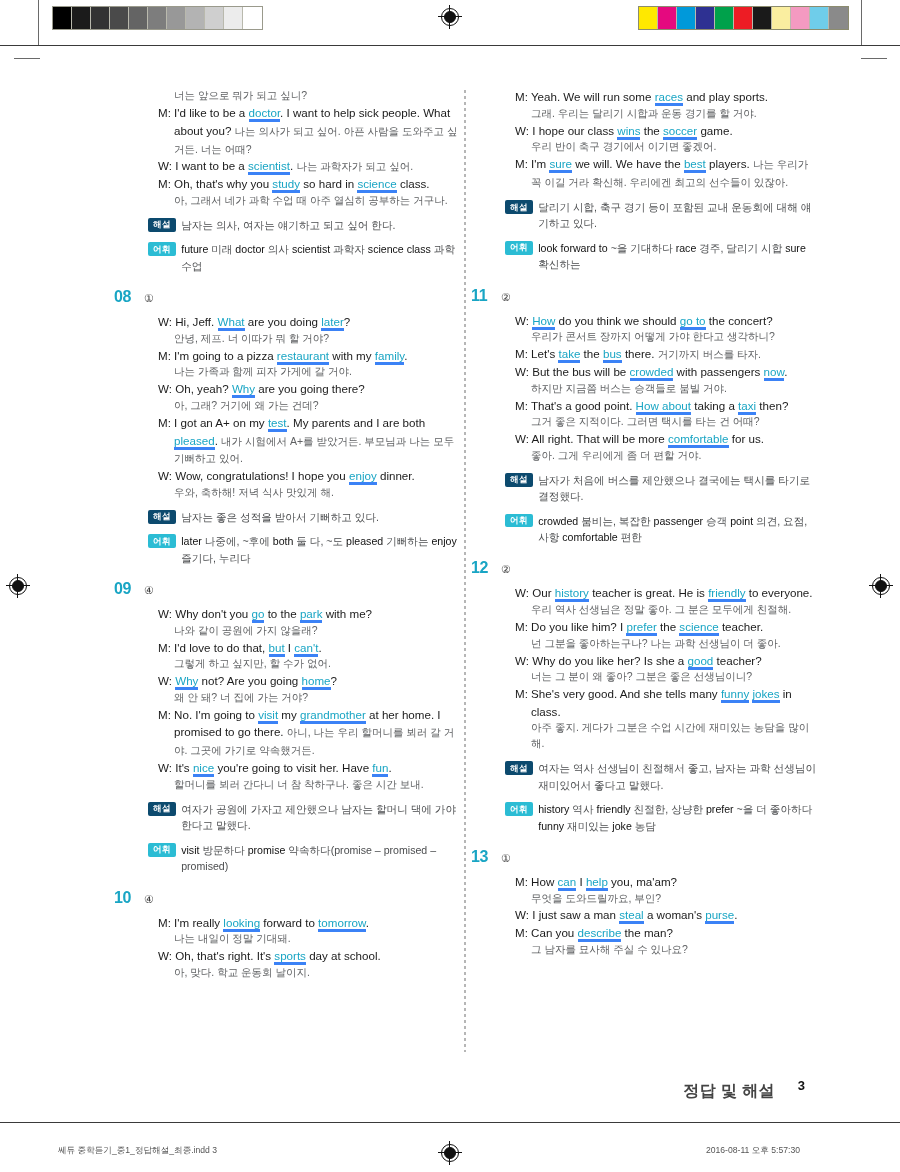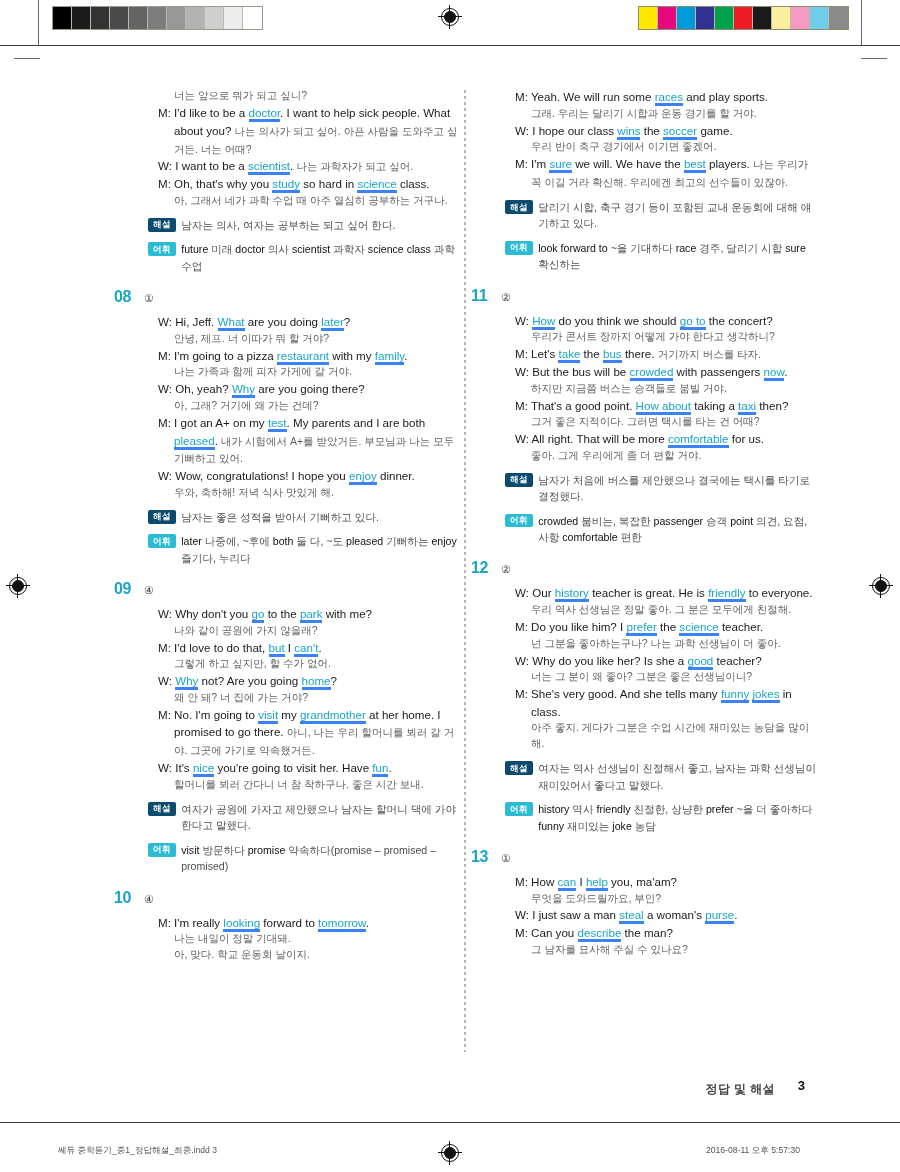--- a/index.html
+++ b/index.html
@@ -85,21 +85,21 @@
     padding:1.5px 5px 2px 5px; border-radius:2px; line-height:1.2;
     position:relative; top:1px; letter-spacing:0.5px; font-weight:bold;
   }
   .badge-sol { background:#0c4a6e; }
   .badge-voc { background:#2bbcd4; }
 
   
   .hrule-bot { position:absolute; left:0; top:1122px; width:900px; height:1px; background:#3a3a3a; }
   .footer-label {
     position:absolute; right:125px; top:1081px;
-    font-size:12px; color:#444; font-weight:bold; letter-spacing:0.4px;
+    font-size:16px; color:#444; font-weight:bold; letter-spacing:0.4px;
   }
   .footer-page {
     position:absolute; right:95px; top:1078px;
     font-size:13px; color:#111; font-weight:bold;
   }
   .indd-name { position:absolute; left:58px; top:1145px; font-size:8.6px; color:#555; }
   .indd-date { position:absolute; left:706px; top:1145px; font-size:8.6px; color:#555; }
 </style>
 </head>
 <body>
@@ -166,21 +166,21 @@
         <div class="item">
           <div class="lines">
             <div class="kr-line">너는 앞으로 뭐가 되고 싶니?</div>
             <div class="line" style="text-indent: -16px; padding-left: 16px;"><span class="spk">M: </span><span>I'd like to be a </span><span class="hl">doctor</span><span>. I want to help sick people. What about you? </span><span class="kr">나는 의사가 되고 싶어. 아픈 사람을 도와주고 싶거든. 너는 어때?</span></div>
             <div class="line" style="text-indent: -16px; padding-left: 16px;"><span class="spk">W: </span><span>I want to be a </span><span class="hl">scientist</span><span>. </span><span class="kr">나는 과학자가 되고 싶어.</span></div>
             <div class="line" style="text-indent: -16px; padding-left: 16px;"><span class="spk">M: </span><span>Oh, that's why you </span><span class="hl">study</span><span> so hard in </span><span class="hl">science</span><span> class.</span></div>
             <div class="kr-line">아, 그래서 네가 과학 수업 때 아주 열심히 공부하는 거구나.</div>
           </div>
           <div class="note">
             <span class="badge badge-sol">해설</span>
-            <div class="note-body"><span class="kr2"> 남자는 의사, 여자는 공부하는 되고 싶어 한다.</span></div>
+            <div class="note-body"><span class="kr2"> 남자는 의사, 여자는 얘기하고 되고 싶어 한다.</span></div>
           </div>
           <div class="note">
             <span class="badge badge-voc">어휘</span>
             <div class="note-body"><span class="en"> future </span><span class="kr2">미래</span><span class="en"> doctor </span><span class="kr2">의사</span><span class="en"> scientist </span><span class="kr2">과학자</span><span class="en"> science class </span><span class="kr2">과학 수업</span></div>
           </div>
         </div>
         <div class="item">
           <div class="item-head">
             <span class="item-num">08</span>
             <span class="item-ans">①</span>
@@ -231,20 +231,21 @@
           </div>
         </div>
         <div class="item">
           <div class="item-head">
             <span class="item-num">10</span>
             <span class="item-ans">④</span>
           </div>
           <div class="lines">
             <div class="line" style="text-indent: -16px; padding-left: 16px;"><span class="spk">M: </span><span>I'm really </span><span class="hl">looking</span><span> forward to </span><span class="hl">tomorrow</span><span>.</span></div>
             <div class="kr-line">나는 내일이 정말 기대돼.</div>
+            <div class="line" style="text-indent: -16px; padding-left: 16px;"><span class="spk">W: </span><span>Oh, that's right. It's </span><span class="hl">sports</span><span> day at school.</span></div>
             <div class="kr-line">아, 맞다. 학교 운동회 날이지.</div>
           </div>
         </div>
       </div>
     <div class="col col-right" id="col-right">
         <div class="item">
           <div class="lines">
             <div class="line" style="text-indent: -16px; padding-left: 16px;"><span class="spk">M: </span><span>Yeah. We will run some </span><span class="hl">races</span><span> and play sports.</span></div>
             <div class="kr-line">그래. 우리는 달리기 시합과 운동 경기를 할 거야.</div>
             <div class="line" style="text-indent: -16px; padding-left: 16px;"><span class="spk">W: </span><span>I hope our class </span><span class="hl">wins</span><span> the </span><span class="hl">soccer</span><span> game.</span></div>

